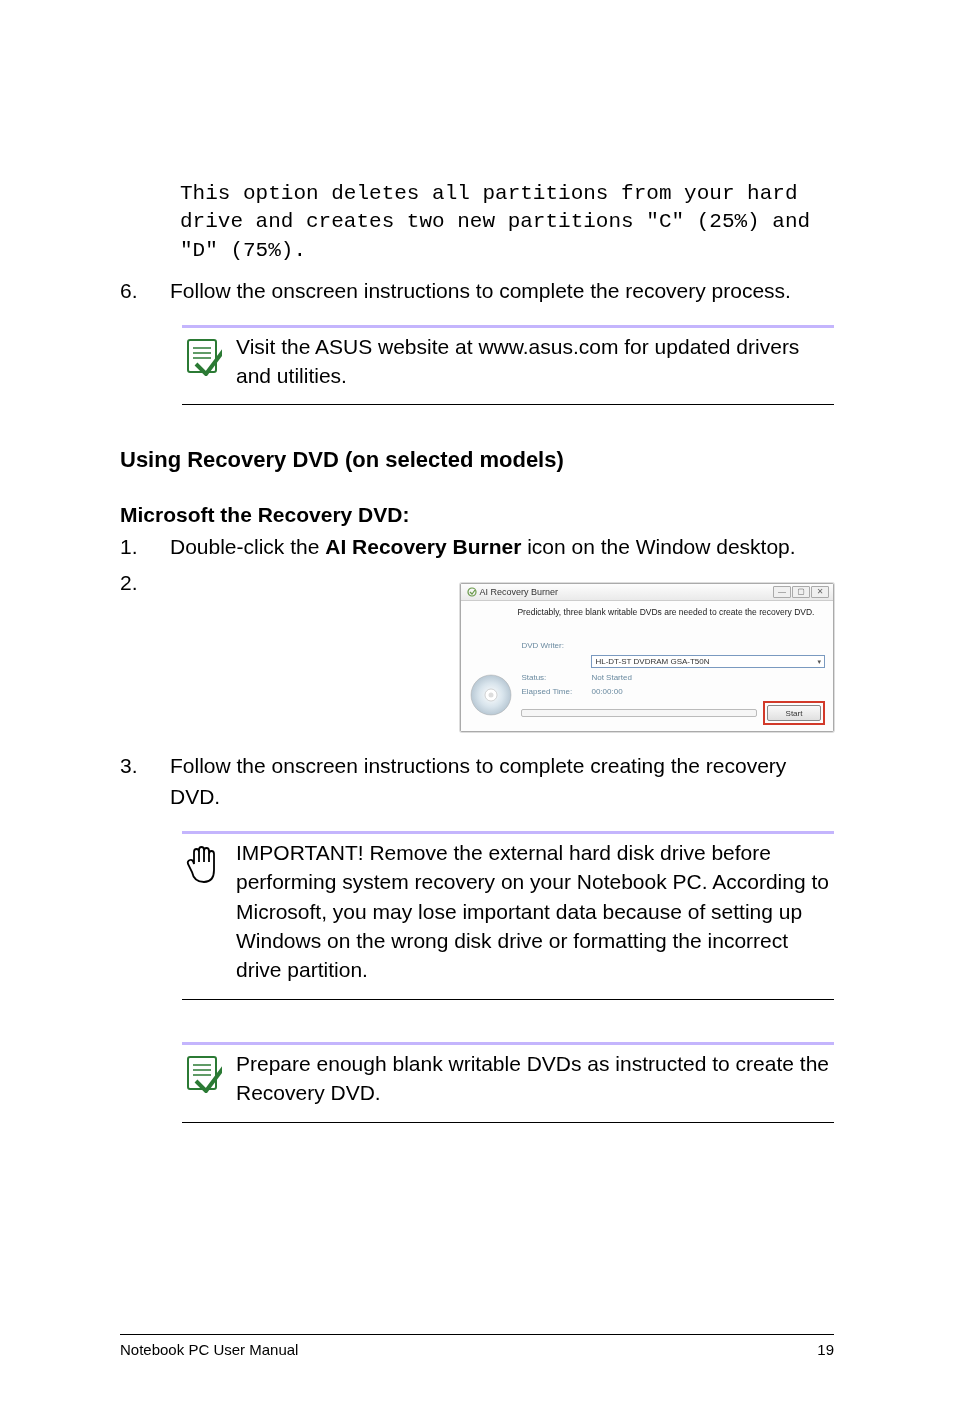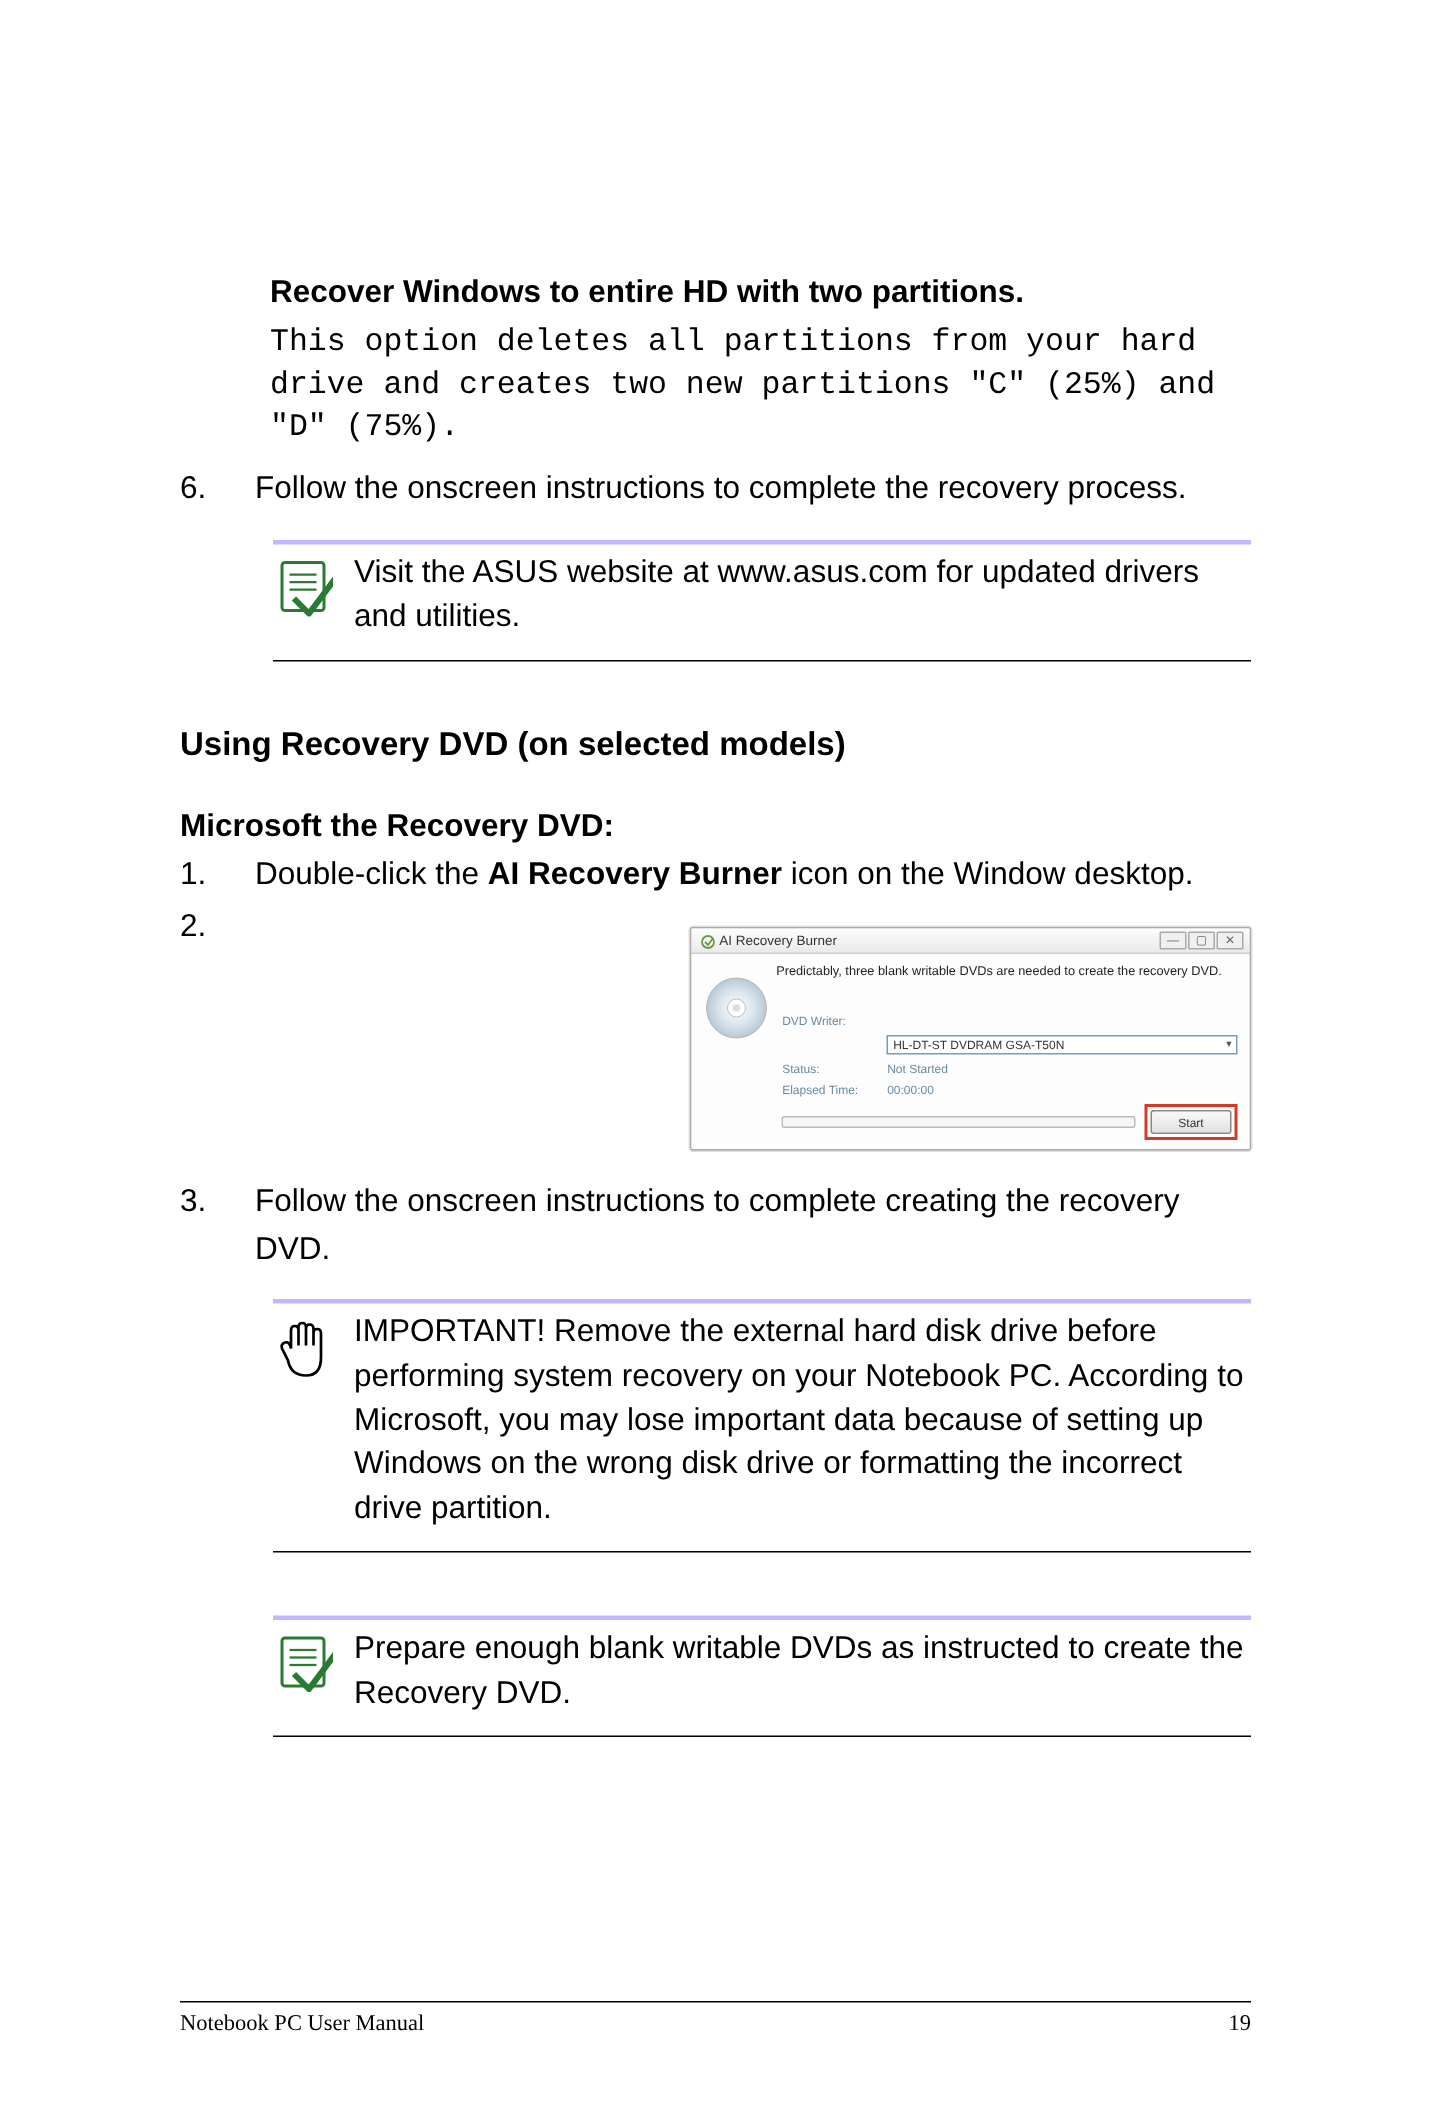--- a/index.html
+++ b/index.html
@@ -137,20 +137,21 @@
       font-size: 8px;
       text-align: center;
       line-height: 10px;
       color: #666;
     }
     .ai-body {
       display: flex;
       padding: 6px 8px;
       gap: 8px;
       background: #fdfdfd;
+      align-items: flex-end;
     }
     .ai-disc {
       width: 44px;
       height: 60px;
       display: flex;
       align-items: center;
       justify-content: center;
     }
     .ai-disc svg {
       width: 44px;
@@ -230,30 +231,28 @@
       position: absolute;
       bottom: 60px;
       left: 120px;
       right: 120px;
       border-top: 1px solid #000;
       padding-top: 6px;
       display: flex;
       justify-content: space-between;
       font-size: 15px;
       color: #000;
-      font-family: Liberation Serif, serif;
     }
   </style>
 </head>
 <body>
 
 <div class="content">
 
   <div class="option-block">
-    <div class="option-header">Recover Windows to entire HD with two partitions.</div>
     <div class="option-text">This option deletes all partitions from your hard drive and creates two new partitions "C" (25%) and "D" (75%).</div>
   </div>
 
   <div class="numbered-item">
     <div class="num">6.</div>
     <div class="num-text">Follow the onscreen instructions to complete the recovery process.</div>
   </div>
 
   <div class="note-box">
     <div class="note-icon">

